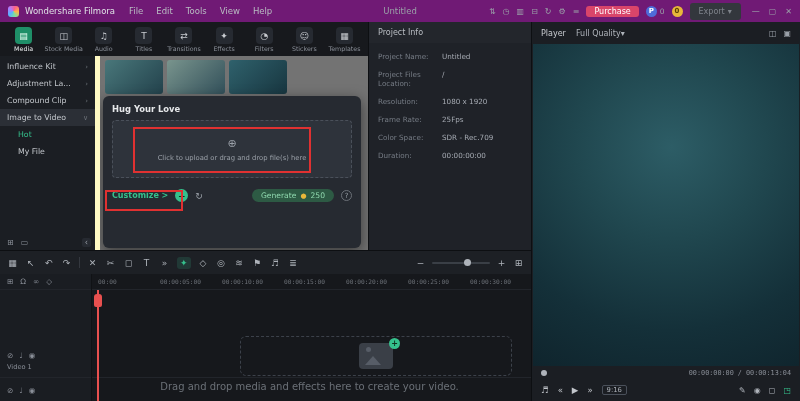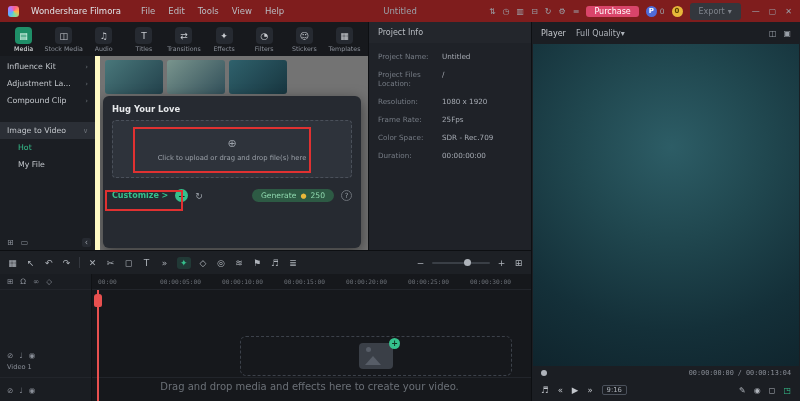--- a/index.html
+++ b/index.html
@@ -3,22 +3,22 @@
 <meta charset="utf-8">
 <style>
   * { box-sizing: border-box; margin: 0; padding: 0; }
   html,body { background:#000; }
   .app {
     width:800px; height:401px; position:relative; overflow:hidden;
     background:#111316; color:#c9ccd1;
     font-family:"DejaVu Sans","Liberation Sans",sans-serif;
   }
   
-  .menubar { height:22px; display:flex; align-items:center; gap:12px; padding:0 8px;
-             background:#7f1d1d; font-size:8.5px; color:#b9bdc3; position:relative; }
+  .menubar { height:22px; display:flex; align-items:center; gap:6px; padding:0 8px;
+             background:#701a75; font-size:8.5px; color:#b9bdc3; position:relative; }
   .logo { width:11px; height:11px; border-radius:3px; flex:none;
           background:conic-gradient(from 20deg,#ff5c8a,#ffb347,#7ae0a0,#57b3ff,#b07aff,#ff5c8a); }
   .appname { color:#dfe2e6; white-space:nowrap; }
   .menus { display:flex; gap:13px; margin-left:8px; }
   .doc-title { position:absolute; left:0; right:0; text-align:center; color:#9aa0a8; pointer-events:none; }
   .mb-right { margin-left:auto; display:flex; align-items:center; gap:7px; position:relative; z-index:1; }
   .mb-icon { font-size:8px; color:#9aa0a8; }
   .btn-purchase { background:#d9456a; color:#fff; padding:1px 8px; border-radius:3px; font-size:8px; }
   .badge { width:11px; height:11px; border-radius:50%; display:flex; align-items:center;
            justify-content:center; font-size:7px; font-weight:bold; flex:none; }
@@ -41,21 +41,21 @@
               display:flex; align-items:center; justify-content:center; font-size:9px; }
   .tab.active .tab-icon { background:#1f8f68; color:#eafff5; }
   .tab-label { font-size:6.3px; color:#8a8f98; white-space:nowrap; }
   .tab.active .tab-label { color:#e8eaec; }
   .left-body { flex:1; display:flex; min-height:0; }
   
   .cats { width:100px; background:#1b1e23; position:relative; padding-top:2px;
           font-size:7.8px; border-right:5px solid #fef9c3; flex:none; }
   .cat { display:flex; justify-content:space-between; align-items:center; padding:4px 7px; color:#c2c6cb; }
   .cat .chev { color:#6b7077; font-size:7px; }
-  .cat.expanded { background:#2b2f36;margin-top:13px; }
+  .cat.expanded { background:#2b2f36; }
   .subcat { padding:4px 7px 4px 18px; color:#c2c6cb; }
   .subcat.active { color:#35c08c; }
   .cats-bottom { position:absolute; bottom:3px; left:7px; right:4px; display:flex;
                  align-items:center; gap:7px; color:#8a8f98; font-size:8px; }
   .collapse { margin-left:auto; background:#262a31; border-radius:2px; padding:0 3px; color:#9aa0a8; }
   
   .media { flex:1; position:relative; background:#737373; overflow:hidden; }
   .thumbs { display:flex; gap:4px; padding:4px 5px; }
   .thumb { width:58px; height:34px; border-radius:3px; }
   .thumb.t1 { background:linear-gradient(135deg,#49777a,#23424c); }

